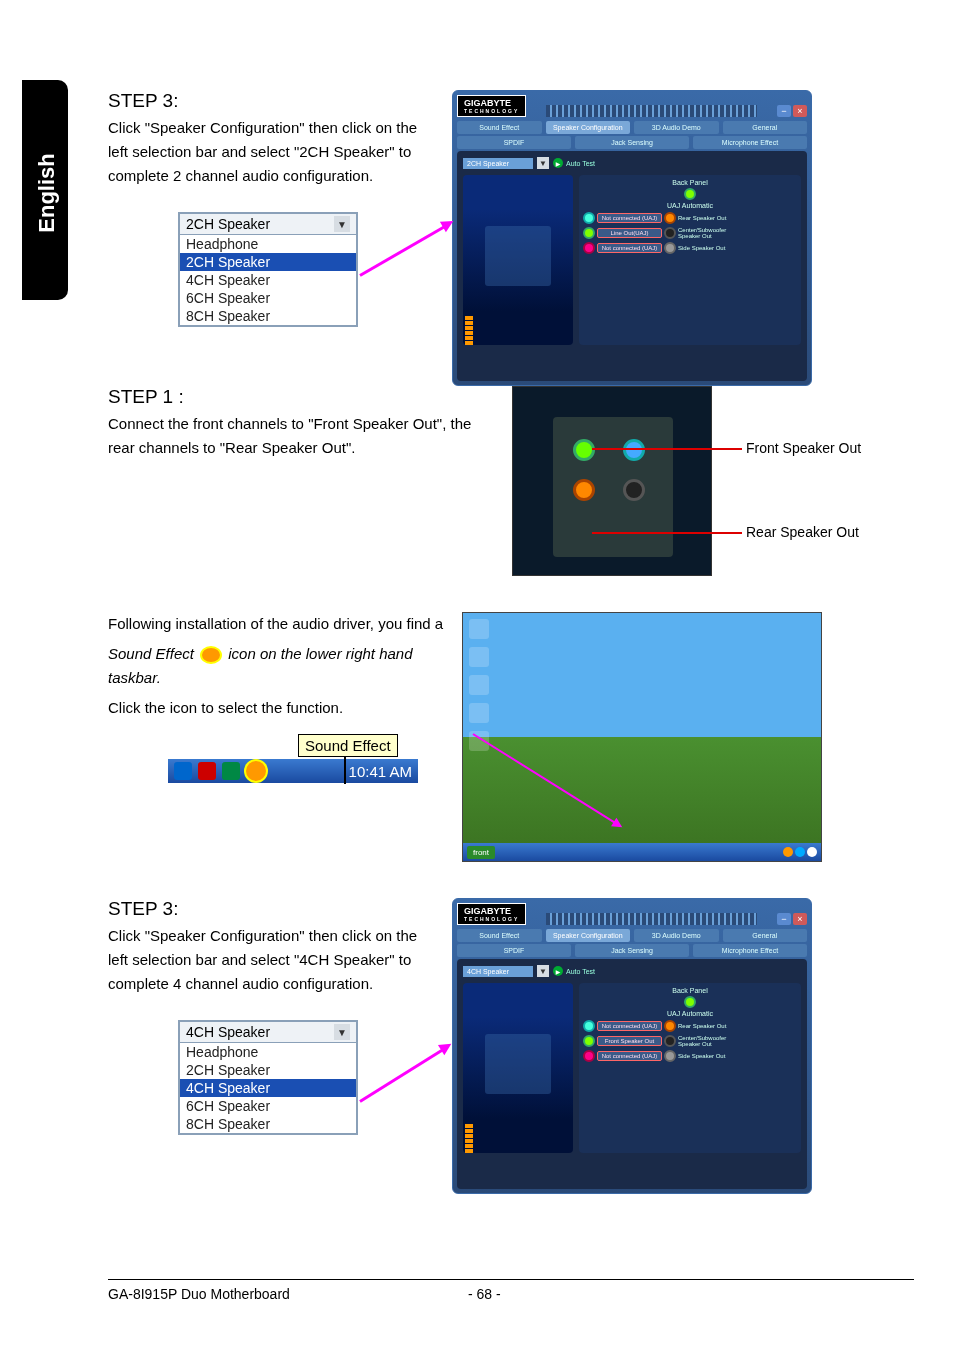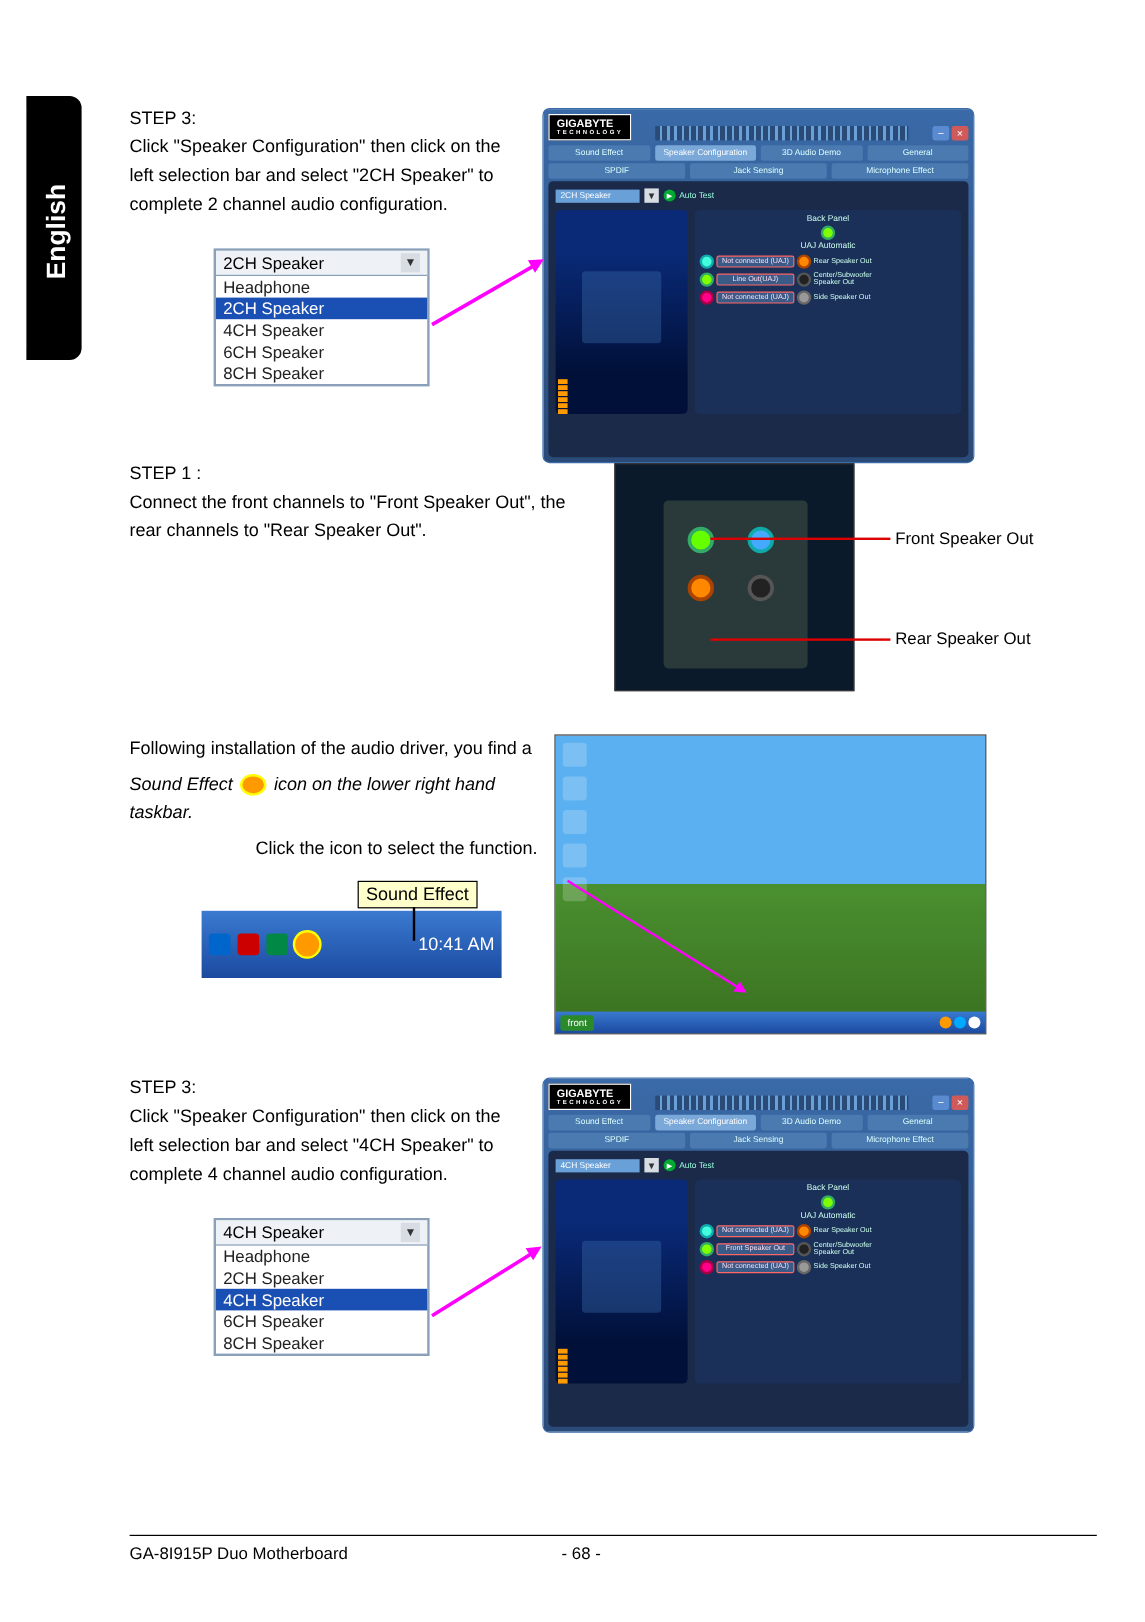--- a/index.html
+++ b/index.html
@@ -32,21 +32,21 @@
     left: -20px;
     width: 90px;
     text-align: center;
   }
   .content {
     position: absolute;
     left: 108px;
     top: 90px;
     width: 808px;
   }
-  .step-label { font-size: 15px; margin-bottom: 4px; }
+  .step-label { font-size: 19px; margin-bottom: 4px; }
   .body-text { font-size: 15px; line-height: 1.6; }
   .section-title { font-size: 17px; font-weight: bold; margin-top: 30px; margin-bottom: 12px; }
   .col { display: flex; gap: 14px; }
   .left-col { width: 330px; }
   .right-col { flex: 1; }
 
   
   .speaker-dd {
     margin-top: 24px;
     width: 180px;
@@ -191,21 +191,21 @@
   .se-callout{
     margin-top: 14px; margin-left: 60px; width: 250px;
     position:relative;
   }
   .se-tooltip{
     background:#ffffcc; border:1px solid #000; font-size:15px;
     padding:2px 6px; display:inline-block; margin-left:130px;
   }
   .se-bar{
     background:linear-gradient(#3a7ad0,#1a4aa0); display:flex; align-items:center;
-    gap:6px; padding:18px 6px; margin-top:2px;
+    gap:6px; padding:2px 6px; margin-top:2px;
   }
   .se-icon{ width:18px; height:18px; }
   .se-time{ color:#fff; font-size:15px; margin-left:auto;}
   .se-pointer-line{ position:absolute; width:2px; height:28px; background:#000;
     left:176px; top:22px; }
   .se-highlight{ width:20px; height:20px; border-radius:50%; background:#f90;
     box-shadow:0 0 0 2px #ff0;}
 
   
   .inline-icon{ display:inline-block; width:22px; height:18px;
@@ -349,21 +349,21 @@
   </div>
 
   <div class="col" style="margin-top:36px;">
     <div class="left-col" style="width:340px;">
       <div class="body-text">Following installation of the audio driver, you find a</div>
       <div class="body-text" style="margin-top:6px;font-style:italic;">
         <span>Sound Effect </span>
         <span class="inline-icon"></span>
         <span> icon on the lower right hand taskbar.</span>
       </div>
-      <div class="body-text" style="margin-top:6px;text-align:right;">Click the icon to select the function.</div>
+      <div class="body-text" style="margin-top:6px;">Click the icon to select the function.</div>
 
       <div class="se-callout">
         <div class="se-tooltip">Sound Effect</div>
         <div class="se-pointer-line"></div>
         <div class="se-bar">
           <div class="se-icon" style="background:#06c;border-radius:3px;"></div>
           <div class="se-icon" style="background:#c00;border-radius:3px;"></div>
           <div class="se-icon" style="background:#084;border-radius:3px;"></div>
           <div class="se-highlight"></div>
           <div class="se-time">10:41 AM</div>

